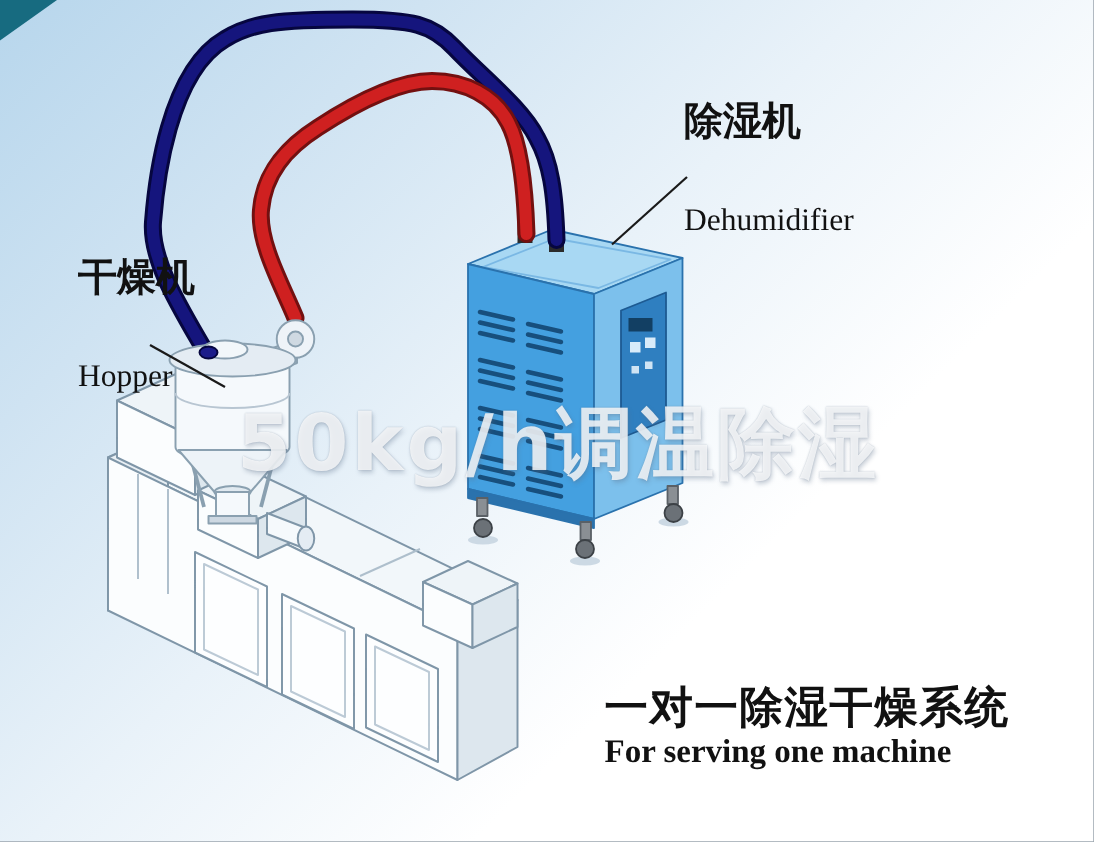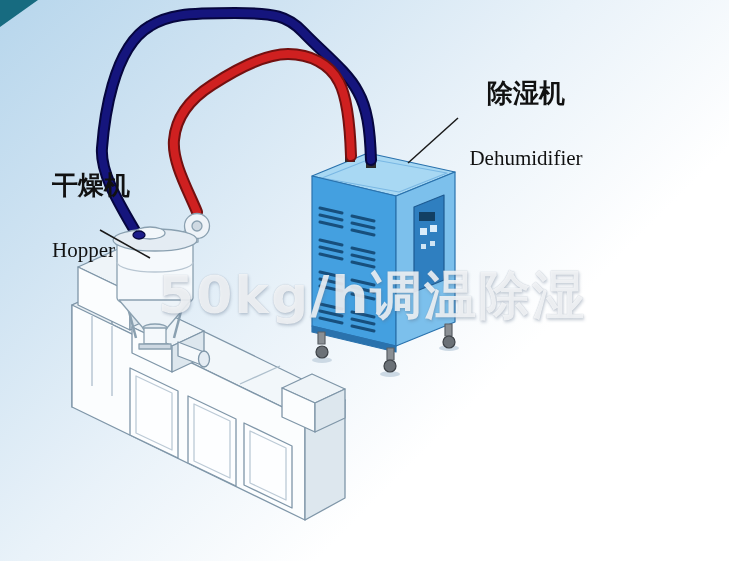--- a/index.html
+++ b/index.html
@@ -6,21 +6,21 @@
   #stage{
     position:relative;width:729px;height:561px;overflow:hidden;
     background:linear-gradient(135deg,#b7d6ec 0%,#cfe3f2 22%,#e9f2f9 45%,#ffffff 68%,#ffffff 100%);
     font-family:"DejaVu Sans",sans-serif;
   }
   #diagram{position:absolute;left:0;top:0;}
   .overlay{position:absolute;white-space:nowrap;}
   .label-cn{font-family:"DejaVu Sans",sans-serif;font-weight:bold;color:#111;font-size:26px;line-height:1.05;}
   .label-en{font-family:"Liberation Serif","DejaVu Serif",serif;color:#111;font-size:21px;line-height:1.1;margin-top:40px;}
   #hopper-label{left:52px;top:172px;}
-  #dehumidifier-label{left:456px;top:80px;text-align:center;width:140px;}
+  #dehumidifier-label{left:456px;top:68px;text-align:left;width:140px;}
   #watermark{
     left:158px;top:261px;font-size:52px;font-weight:bold;letter-spacing:2px;
     color:rgba(255,255,255,0.80);
     text-shadow:0 0 1px rgba(90,110,135,.45),1px 2px 3px rgba(90,110,135,.3);
   }
   #caption{left:403px;top:456px;}
   #caption .label-cn{font-size:29px;letter-spacing:1px;}
   #caption .label-en{font-size:22px;font-weight:bold;margin-top:3px;}
 </style>
 </head>
@@ -171,14 +171,18 @@
     <div class="label-en">Hopper</div>
   </div>
 
   <div class="overlay" id="dehumidifier-label">
     <div class="label-cn">除湿机</div>
     <div class="label-en">Dehumidifier</div>
   </div>
 
   <div class="overlay" id="watermark">50kg/h调温除湿</div>
 
+  <div class="overlay" id="caption">
+    <div class="label-cn">一对一除湿干燥系统</div>
+    <div class="label-en">For serving one machine</div>
+  </div>
 
 </div>
 
 </body></html>

